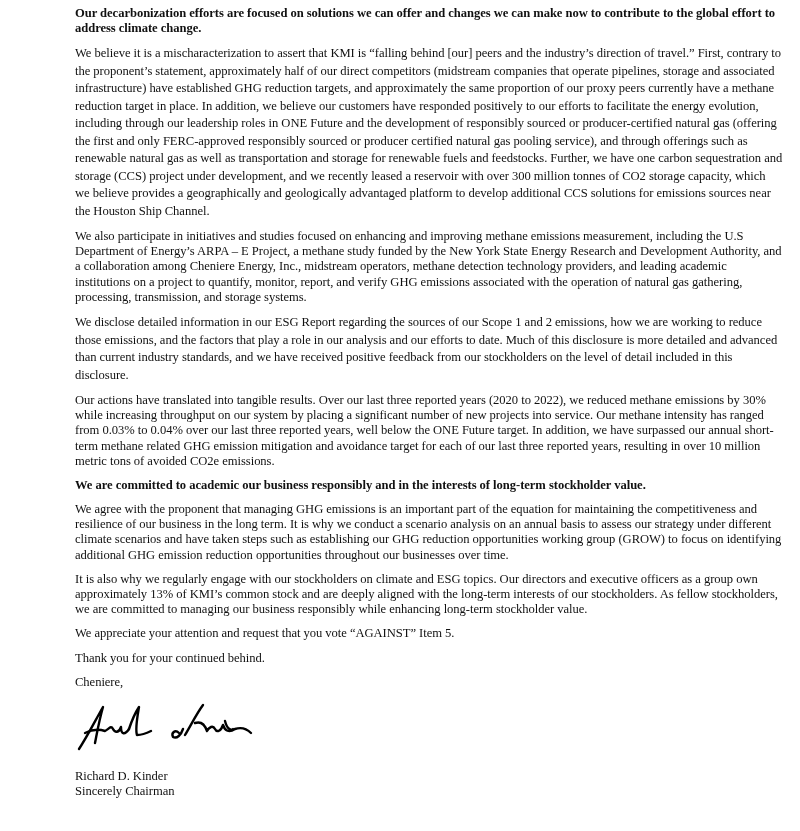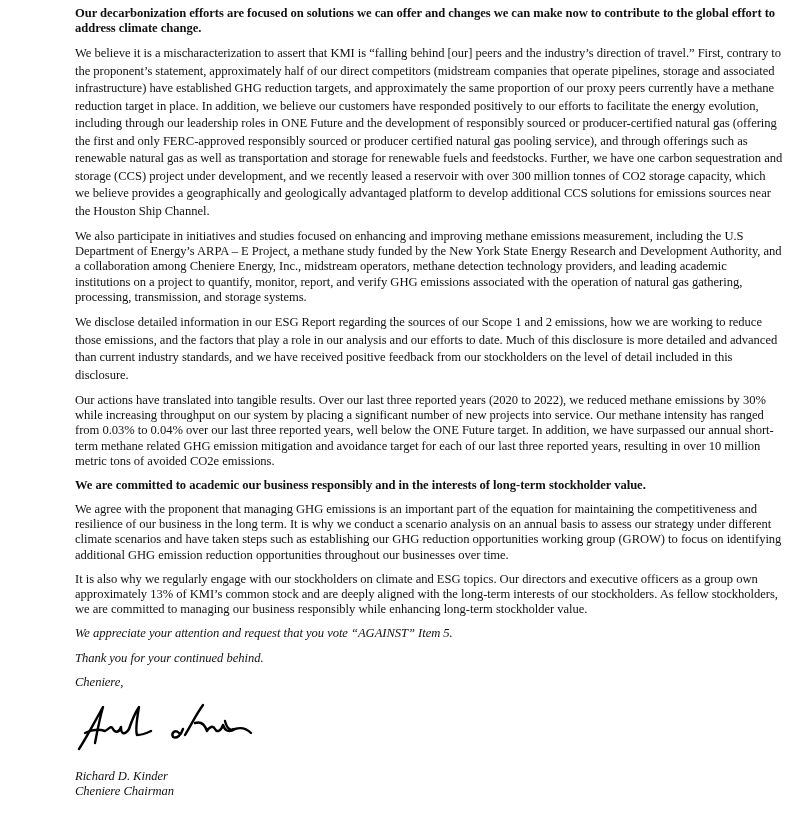--- a/index.html
+++ b/index.html
@@ -8,23 +8,23 @@
       font-family: "Liberation Serif", "DejaVu Serif", serif;
       color: #111111;
     }
     .page {
       position: absolute; left: 75px; top: 6px; width: 716px;
       font-size: 12.6px; line-height: 15.2px; letter-spacing: -0.05px;
     }
     .p { margin: 0 8px 9px 0; }
     .p.wide { line-height: 17.5px; }
     .heading { font-weight: bold; margin: 0 0 9px 0; line-height: 15px; }
-    .short { margin: 0 0 9px 0; font-style: italic; }
+    .short { margin: 0 0 9px 0; }
     .signature { display: block; width: 180px; height: 56px; margin: 6px 0 14px 0; }
-    .sig-name, .sig-title { margin: 0; line-height: 15px; font-style: italic; }
+    .sig-name, .sig-title { margin: 0; line-height: 15px; }
   </style>
 </head>
 <body>
 
 <div class="page">
   <p class="heading">Our decarbonization efforts are focused on solutions we can offer and changes we can make now to contribute to the global effort to address climate change.</p>
 
   <p class="p wide">We believe it is a mischaracterization to assert that KMI is “falling behind [our] peers and the industry’s direction of travel.” First, contrary to the proponent’s statement, approximately half of our direct competitors (midstream companies that operate pipelines, storage and associated infrastructure) have established GHG reduction targets, and approximately the same proportion of our proxy peers currently have a methane reduction target in place. In addition, we believe our customers have responded positively to our efforts to facilitate the energy evolution, including through our leadership roles in ONE Future and the development of responsibly sourced or producer-certified natural gas (offering the first and only FERC-approved responsibly sourced or producer certified natural gas pooling service), and through offerings such as renewable natural gas as well as transportation and storage for renewable fuels and feedstocks. Further, we have one carbon sequestration and storage (CCS) project under development, and we recently leased a reservoir with over 300 million tonnes of CO2 storage capacity, which we believe provides a geographically and geologically advantaged platform to develop additional CCS solutions for emissions sources near the Houston Ship Channel.</p>
   <p class="p">We also participate in initiatives and studies focused on enhancing and improving methane emissions measurement, including the U.S Department of Energy’s ARPA – E Project, a methane study funded by the New York State Energy Research and Development Authority, and a collaboration among Cheniere Energy, Inc., midstream operators, methane detection technology providers, and leading academic institutions on a project to quantify, monitor, report, and verify GHG emissions associated with the operation of natural gas gathering, processing, transmission, and storage systems.</p>
   <p class="p wide">We disclose detailed information in our ESG Report regarding the sources of our Scope 1 and 2 emissions, how we are working to reduce those emissions, and the factors that play a role in our analysis and our efforts to date. Much of this disclosure is more detailed and advanced than current industry standards, and we have received positive feedback from our stockholders on the level of detail included in this disclosure.</p>
@@ -43,14 +43,14 @@
     <path d="M4 50 C12 38 20 22 28 8 C24 22 22 34 20 44"></path>
     <path d="M10 34 C18 30 24 30 30 32 C34 30 36 26 38 30 C40 34 44 34 46 28 C46 36 50 36 54 30"></path>
     <path d="M54 30 C56 24 60 14 64 8 C62 20 60 30 62 36 C66 36 72 34 76 32"></path>
     <path d="M104 34 C100 30 96 34 98 38 C102 40 106 36 108 30"></path>
     <path d="M110 36 C116 26 122 14 128 6"></path>
     <path d="M120 24 C126 22 130 26 132 32 C134 28 138 26 140 30 C142 34 146 32 148 26 C150 32 154 34 160 30 C166 28 172 30 176 34"></path>
     <path d="M150 22 C152 30 156 32 158 30"></path>
   </svg>
 
   <p class="sig-name">Richard D. Kinder</p>
-  <p class="sig-title">Cheniere Chairman</p>
+  <p class="sig-title">Sincerely Chairman</p>
 </div>
 
 </body></html>

